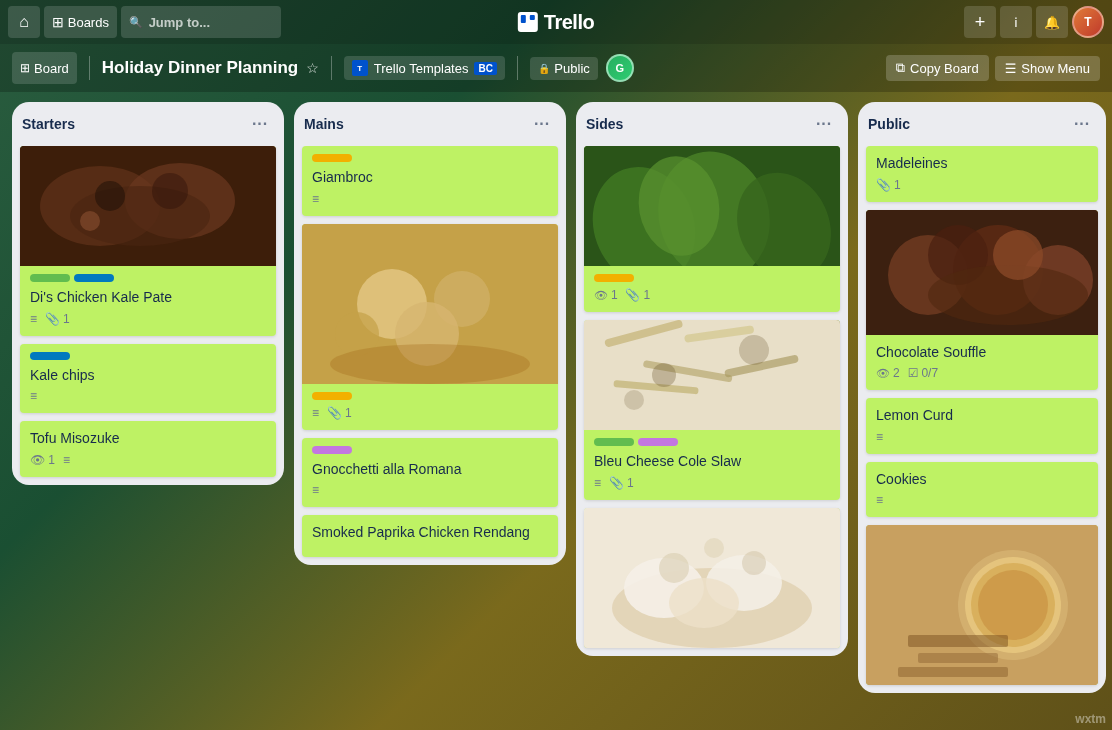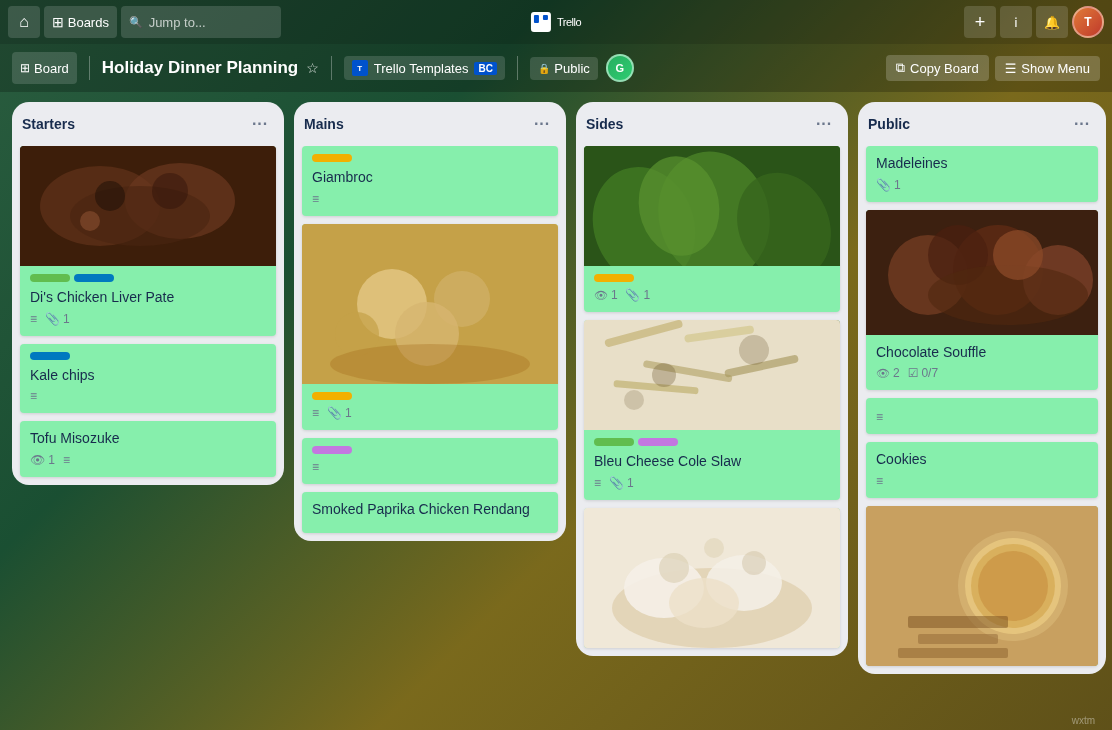--- a/index.html
+++ b/index.html
@@ -205,21 +205,21 @@
     .column-cards {
       padding: 0 8px 8px;
       overflow-y: auto;
       display: flex;
       flex-direction: column;
       gap: 8px;
     }
 
     
     .card {
-      background: #86efac;
+      background: #bef264;
       border-radius: 4px;
       box-shadow: 0 1px 3px rgba(0,0,0,0.12);
       cursor: pointer;
       overflow: hidden;
     }
 
     
     .card-img-placeholder {
       width: 100%;
       height: 130px;
@@ -316,47 +316,48 @@
     .card-img-placeholder.img-bruschetta { height: 120px; }
     .card-img-placeholder.img-romaine { height: 120px; }
     .card-img-placeholder.img-matzo { height: 160px; }
     .card-img-placeholder.img-coleslaw { height: 110px; }
     .card-img-placeholder.img-dessert1 { height: 125px; }
     .card-img-placeholder.img-cookies { height: 160px; }
     .card-img-placeholder.img-whipped { height: 140px; }
 
     .wxtm {
       position: fixed;
-      bottom: 4px; right: 17px;
-      font-size: 10px;
+      bottom: 4px; right: 6px;
+      font-size: 12px;
       color: rgba(255,255,255,0.4);
       z-index: 100;
+      font-weight: bold;
     }
   </style>
 </head>
 <body>
 
 <div class="topbar">
   <div class="topbar-home">
     <span>⌂</span>
   </div>
 
   <div class="topbar-btn">
     <span style="font-size:14px;">⊞</span>
     <span>Boards</span>
   </div>
 
   <div class="topbar-btn" style="width:160px; justify-content:flex-start; gap:6px;">
     <span style="font-size:11px;">🔍</span>
-    <span style="color:rgba(255,255,255,0.7);">Jump to...</span>
+    <span style="color:rgba(255,255,255,0.7);font-weight:bold;">Jump to...</span>
   </div>
 
   <div class="topbar-logo">
     <span class="trello-icon"></span>
-    <span style="font-size:11px; font-weight:400; color:white; letter-spacing:-0.5px;">Trello</span>
+    <span style="font-size:20px; font-weight:700; color:white; letter-spacing:-0.5px;">Trello</span>
   </div>
 
   <div class="topbar-right">
     <div class="topbar-btn" style="width:32px; height:32px; padding:0; font-size:18px;">+</div>
     <div class="topbar-btn" style="width:32px; height:32px; padding:0;">ℹ</div>
     <div class="topbar-btn" style="width:32px; height:32px; padding:0; font-size:13px;">🔔</div>
     <div class="avatar-circle">T</div>
   </div>
 </div>
 
@@ -422,21 +423,21 @@
             <circle cx="90" cy="50" r="15" fill="#1a0e05" opacity="0.5"></circle>
             <circle cx="150" cy="45" r="18" fill="#2a1008" opacity="0.4"></circle>
             <circle cx="70" cy="75" r="10" fill="#8a5030" opacity="0.6"></circle>
           </svg>
         </div>
         <div class="card-body">
           <div class="card-labels">
             <div class="label label-green"></div>
             <div class="label label-blue"></div>
           </div>
-          <div class="card-title">Di's Chicken Liver Pate</div>
+          <div class="card-title">Di's Chicken Kale Pate</div>
           <div class="card-footer">
             <span class="card-meta">
               <span>≡</span>
             </span>
             <span class="card-meta">
               <span>📎</span>
               <span>1</span>
             </span>
           </div>
         </div>
@@ -517,20 +518,21 @@
             </span>
           </div>
         </div>
       </div>
 
       <div class="card">
         <div class="card-body">
           <div class="card-labels">
             <div class="label label-purple"></div>
           </div>
+          <div class="card-title">Gnocchetti alla Romana</div>
           <div class="card-footer">
             <span class="card-meta">≡</span>
           </div>
         </div>
       </div>
 
       <div class="card">
         <div class="card-body">
           <div class="card-title">Smoked Paprika Chicken Rendang</div>
         </div>
@@ -663,20 +665,21 @@
             <span class="card-meta">
               <span>☑</span>
               <span>0/7</span>
             </span>
           </div>
         </div>
       </div>
 
       <div class="card">
         <div class="card-body">
+          <div class="card-title">Lemon Curd</div>
           <div class="card-footer">
             <span class="card-meta">≡</span>
           </div>
         </div>
       </div>
 
       <div class="card">
         <div class="card-body">
           <div class="card-title">Cookies</div>
           <div class="card-footer">

